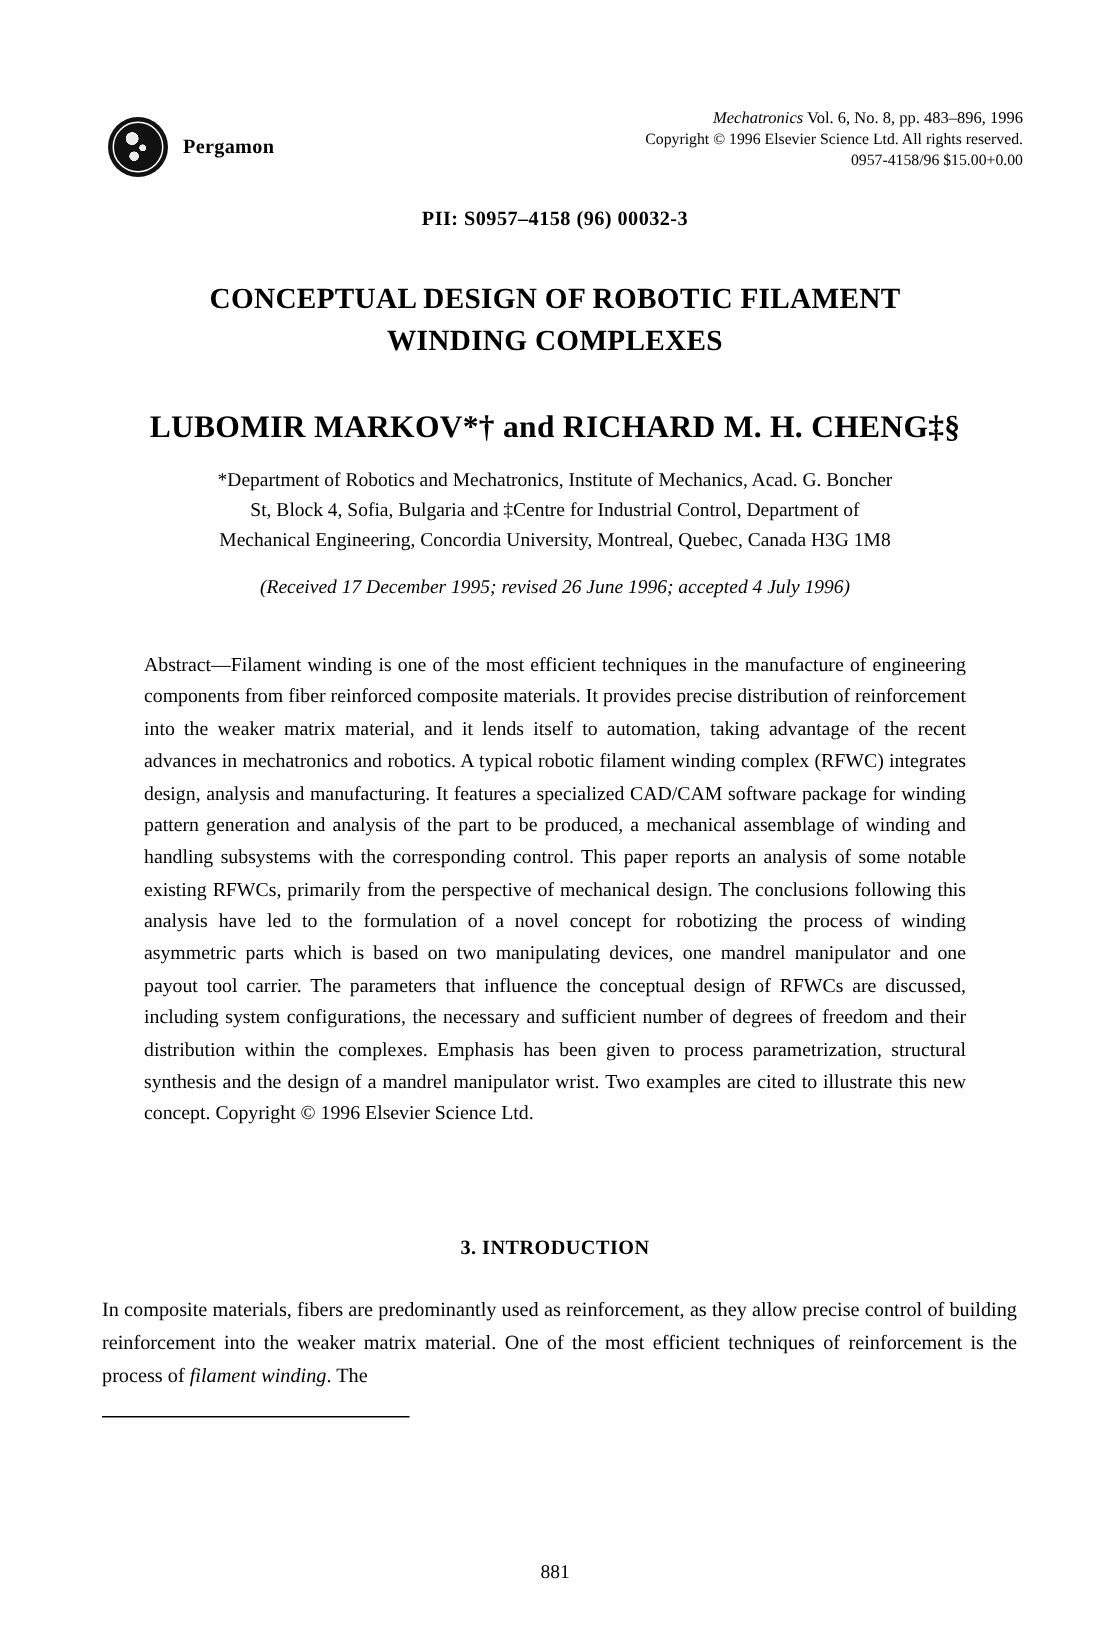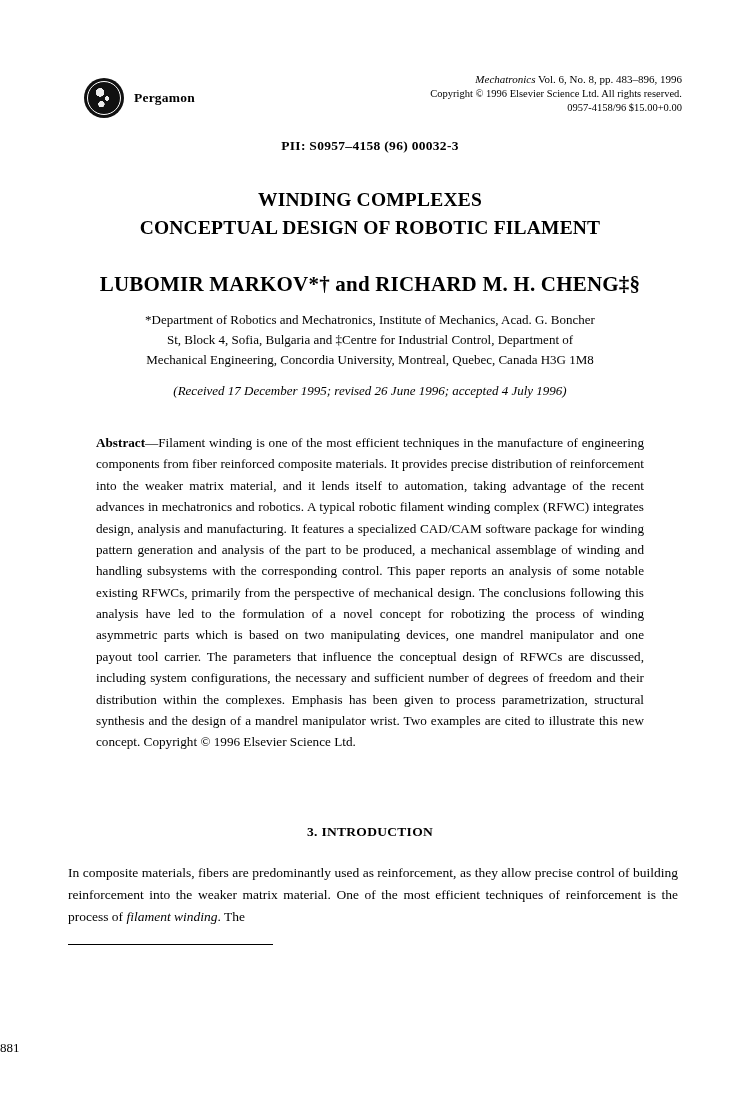--- a/index.html
+++ b/index.html
@@ -26,21 +26,21 @@
   
   .masthead {
     position: absolute;
     top: 72px;
     left: 68px;
     right: 58px;
     height: 62px;
   }
   .publisher-block {
     position: absolute;
-    left: 16px;
+    left: 4px;
     top: 6px;
     display: flex;
     align-items: center;
   }
   .pergamon-logo {
     width: 40px;
     height: 40px;
     border-radius: 50%;
     background: #111111;
     position: relative;
@@ -153,21 +153,21 @@
     position: absolute;
     top: 432px;
     left: 96px;
     right: 96px;
     font-size: 13.2px;
     line-height: 1.62;
     text-align: justify;
     text-justify: inter-word;
   }
   .abstract .lead {
-    font-weight: bold;
+    font-weight: normal;
     margin-top: 31px;
   }
 
   
   .section-heading {
     position: absolute;
     top: 824px;
     left: 0;
     right: 0;
     text-align: center;
@@ -205,21 +205,21 @@
     line-height: 1.45;
   }
   .footnotes sup { font-size: 9.5px; vertical-align: super; }
   .footnotes p { margin: 0; }
 
   .page-number {
     position: absolute;
     bottom: 42px;
     left: 0;
     right: 0;
-    text-align: left;
+    text-align: center;
     font-size: 13px;
   }
 </style>
 </head>
 <body>
 
 <div class="page">
 
   <div class="masthead">
     <div class="publisher-block">
@@ -229,22 +229,22 @@
     <div class="journal-ref">
       <div class="line1"><em>Mechatronics</em><span> Vol. 6, No. 8, pp. 483–896, 1996</span></div>
       <div>Copyright © 1996 Elsevier Science Ltd. All rights reserved.</div>
       <div>0957-4158/96 $15.00+0.00</div>
     </div>
   </div>
 
   <div class="pii">PII: S0957–4158 (96) 00032-3</div>
 
   <div class="title">
+    <div>CONCEPTUAL DESIGN OF ROBOTIC FILAMENT</div>
     <div>WINDING COMPLEXES</div>
-    <div>CONCEPTUAL DESIGN OF ROBOTIC FILAMENT</div>
   </div>
 
   <div class="authors">
     <span>LUBOMIR MARKOV*† and RICHARD M. H. CHENG‡§</span>
   </div>
 
   <div class="affiliation">
     <div>*Department of Robotics and Mechatronics, Institute of Mechanics, Acad. G. Boncher</div>
     <div>St, Block 4, Sofia, Bulgaria and ‡Centre for Industrial Control, Department of</div>
     <div>Mechanical Engineering, Concordia University, Montreal, Quebec, Canada H3G 1M8</div>

